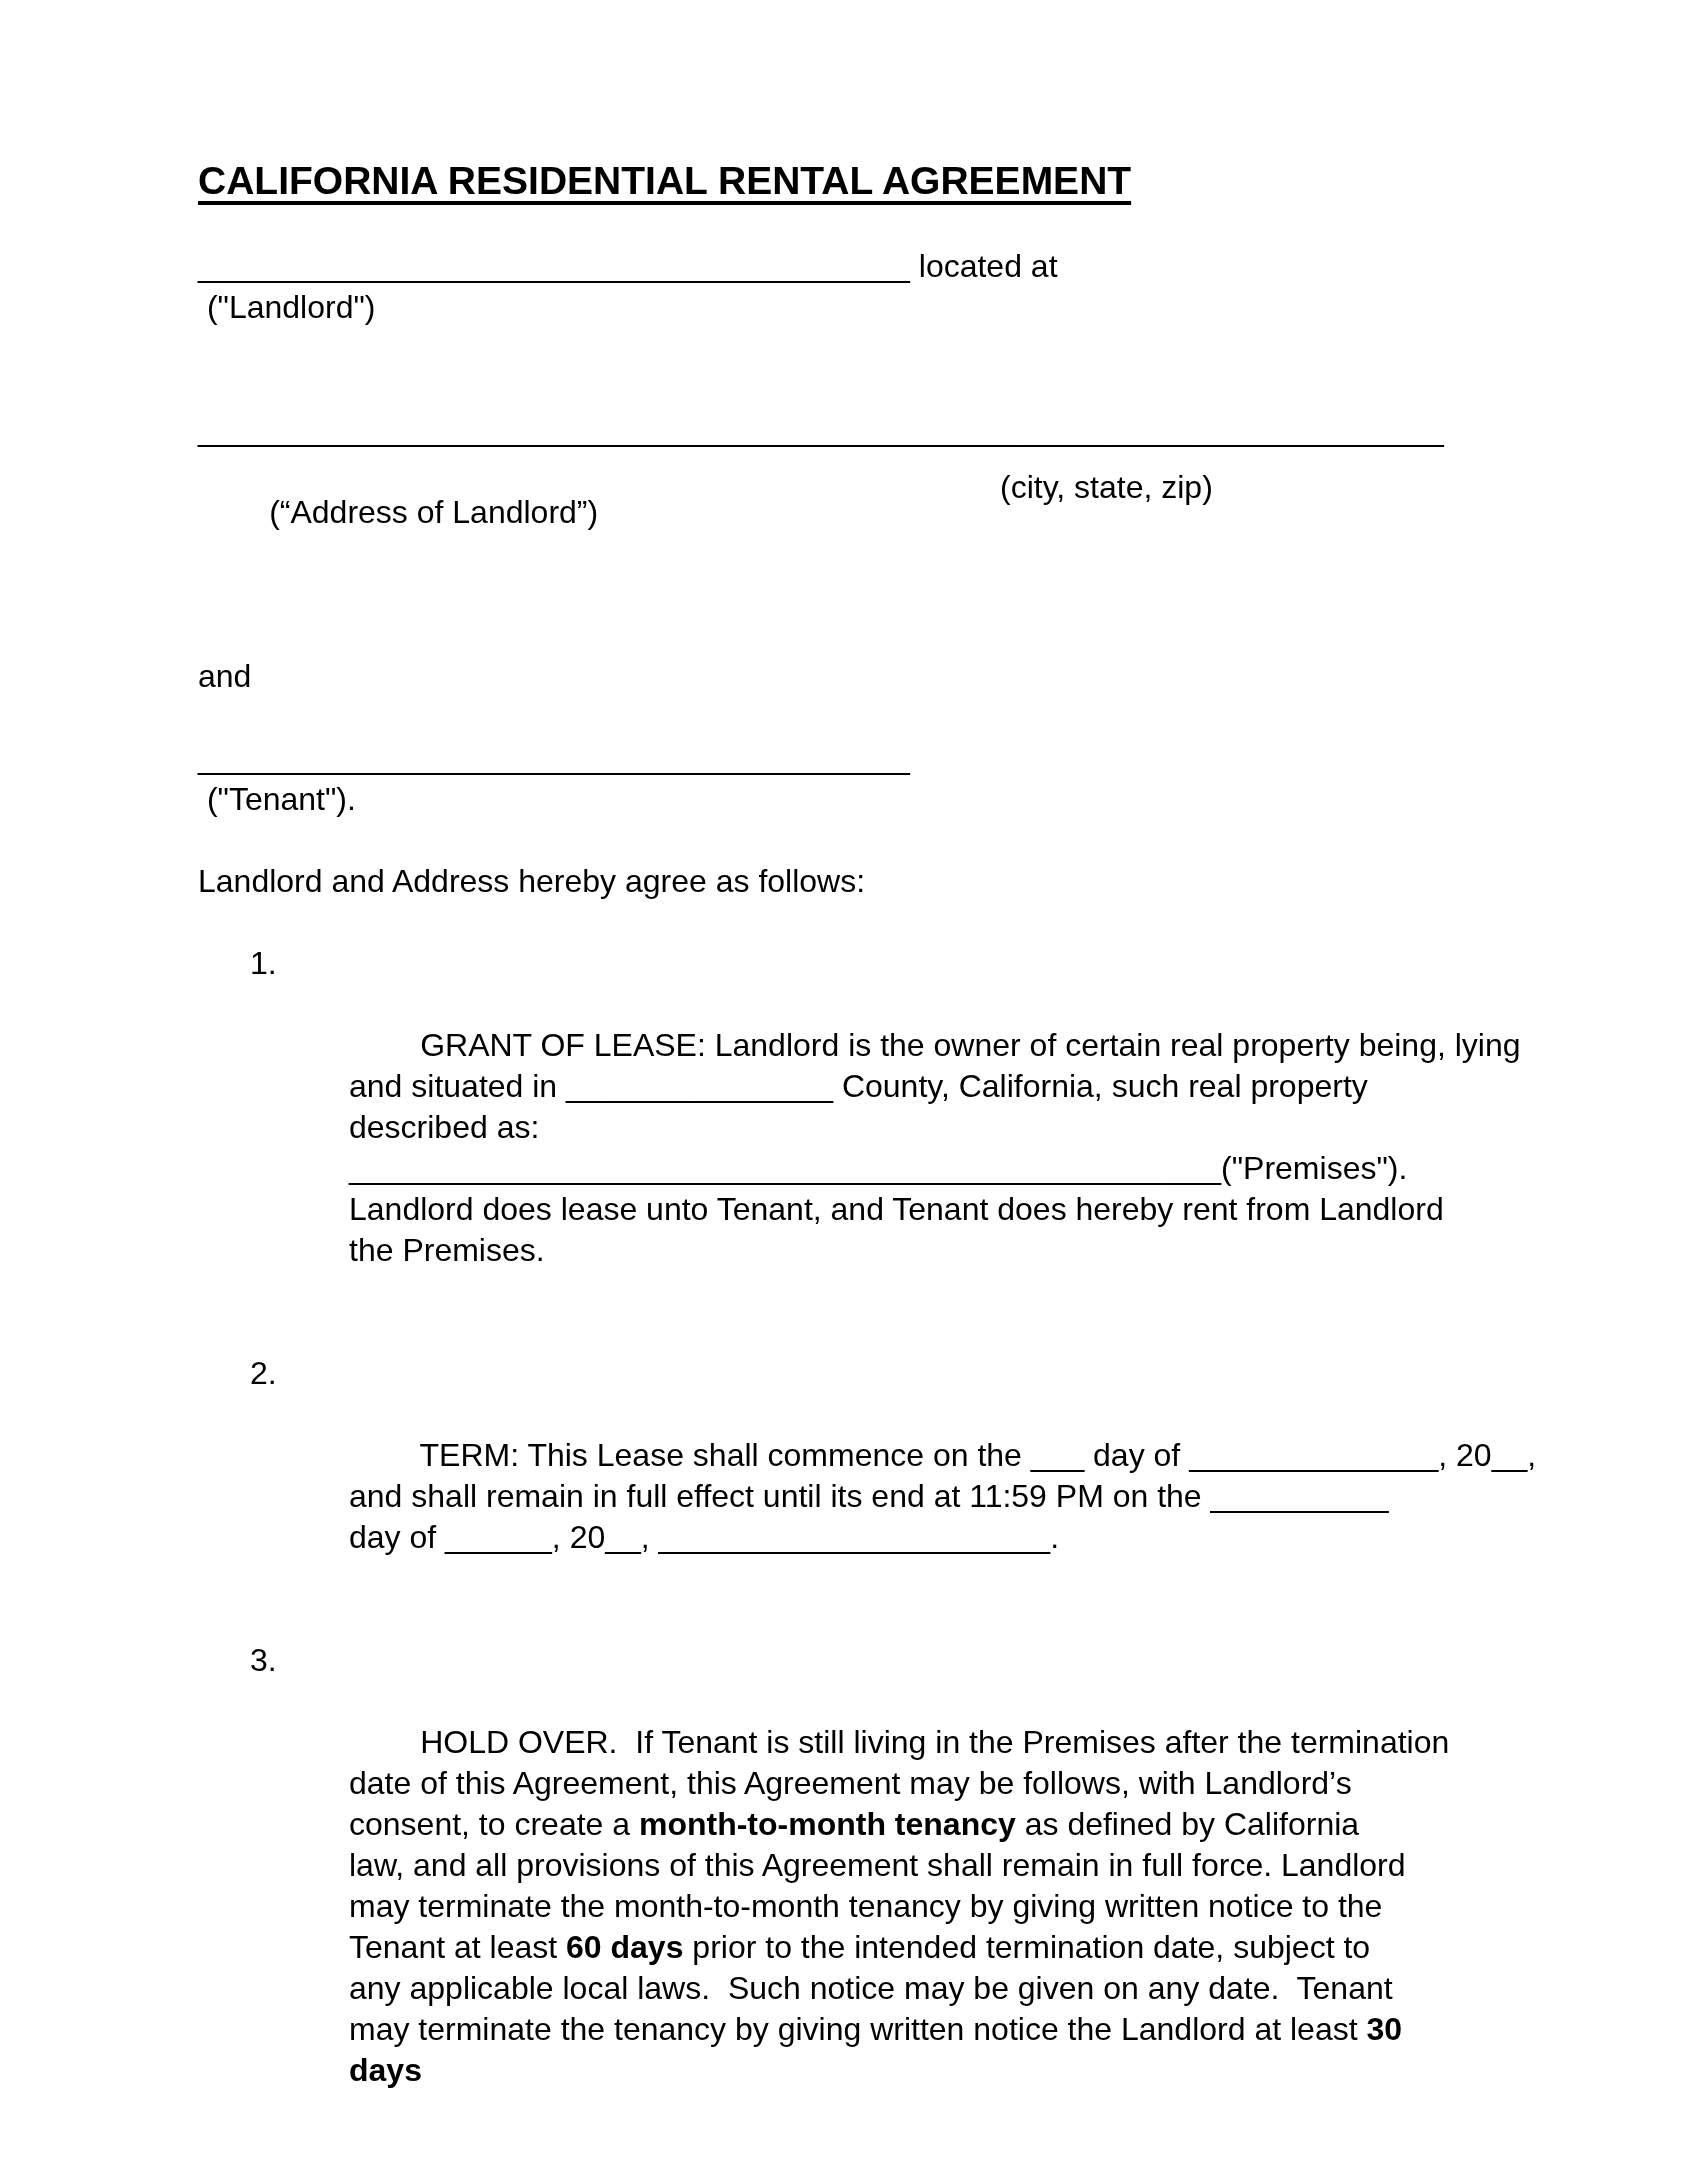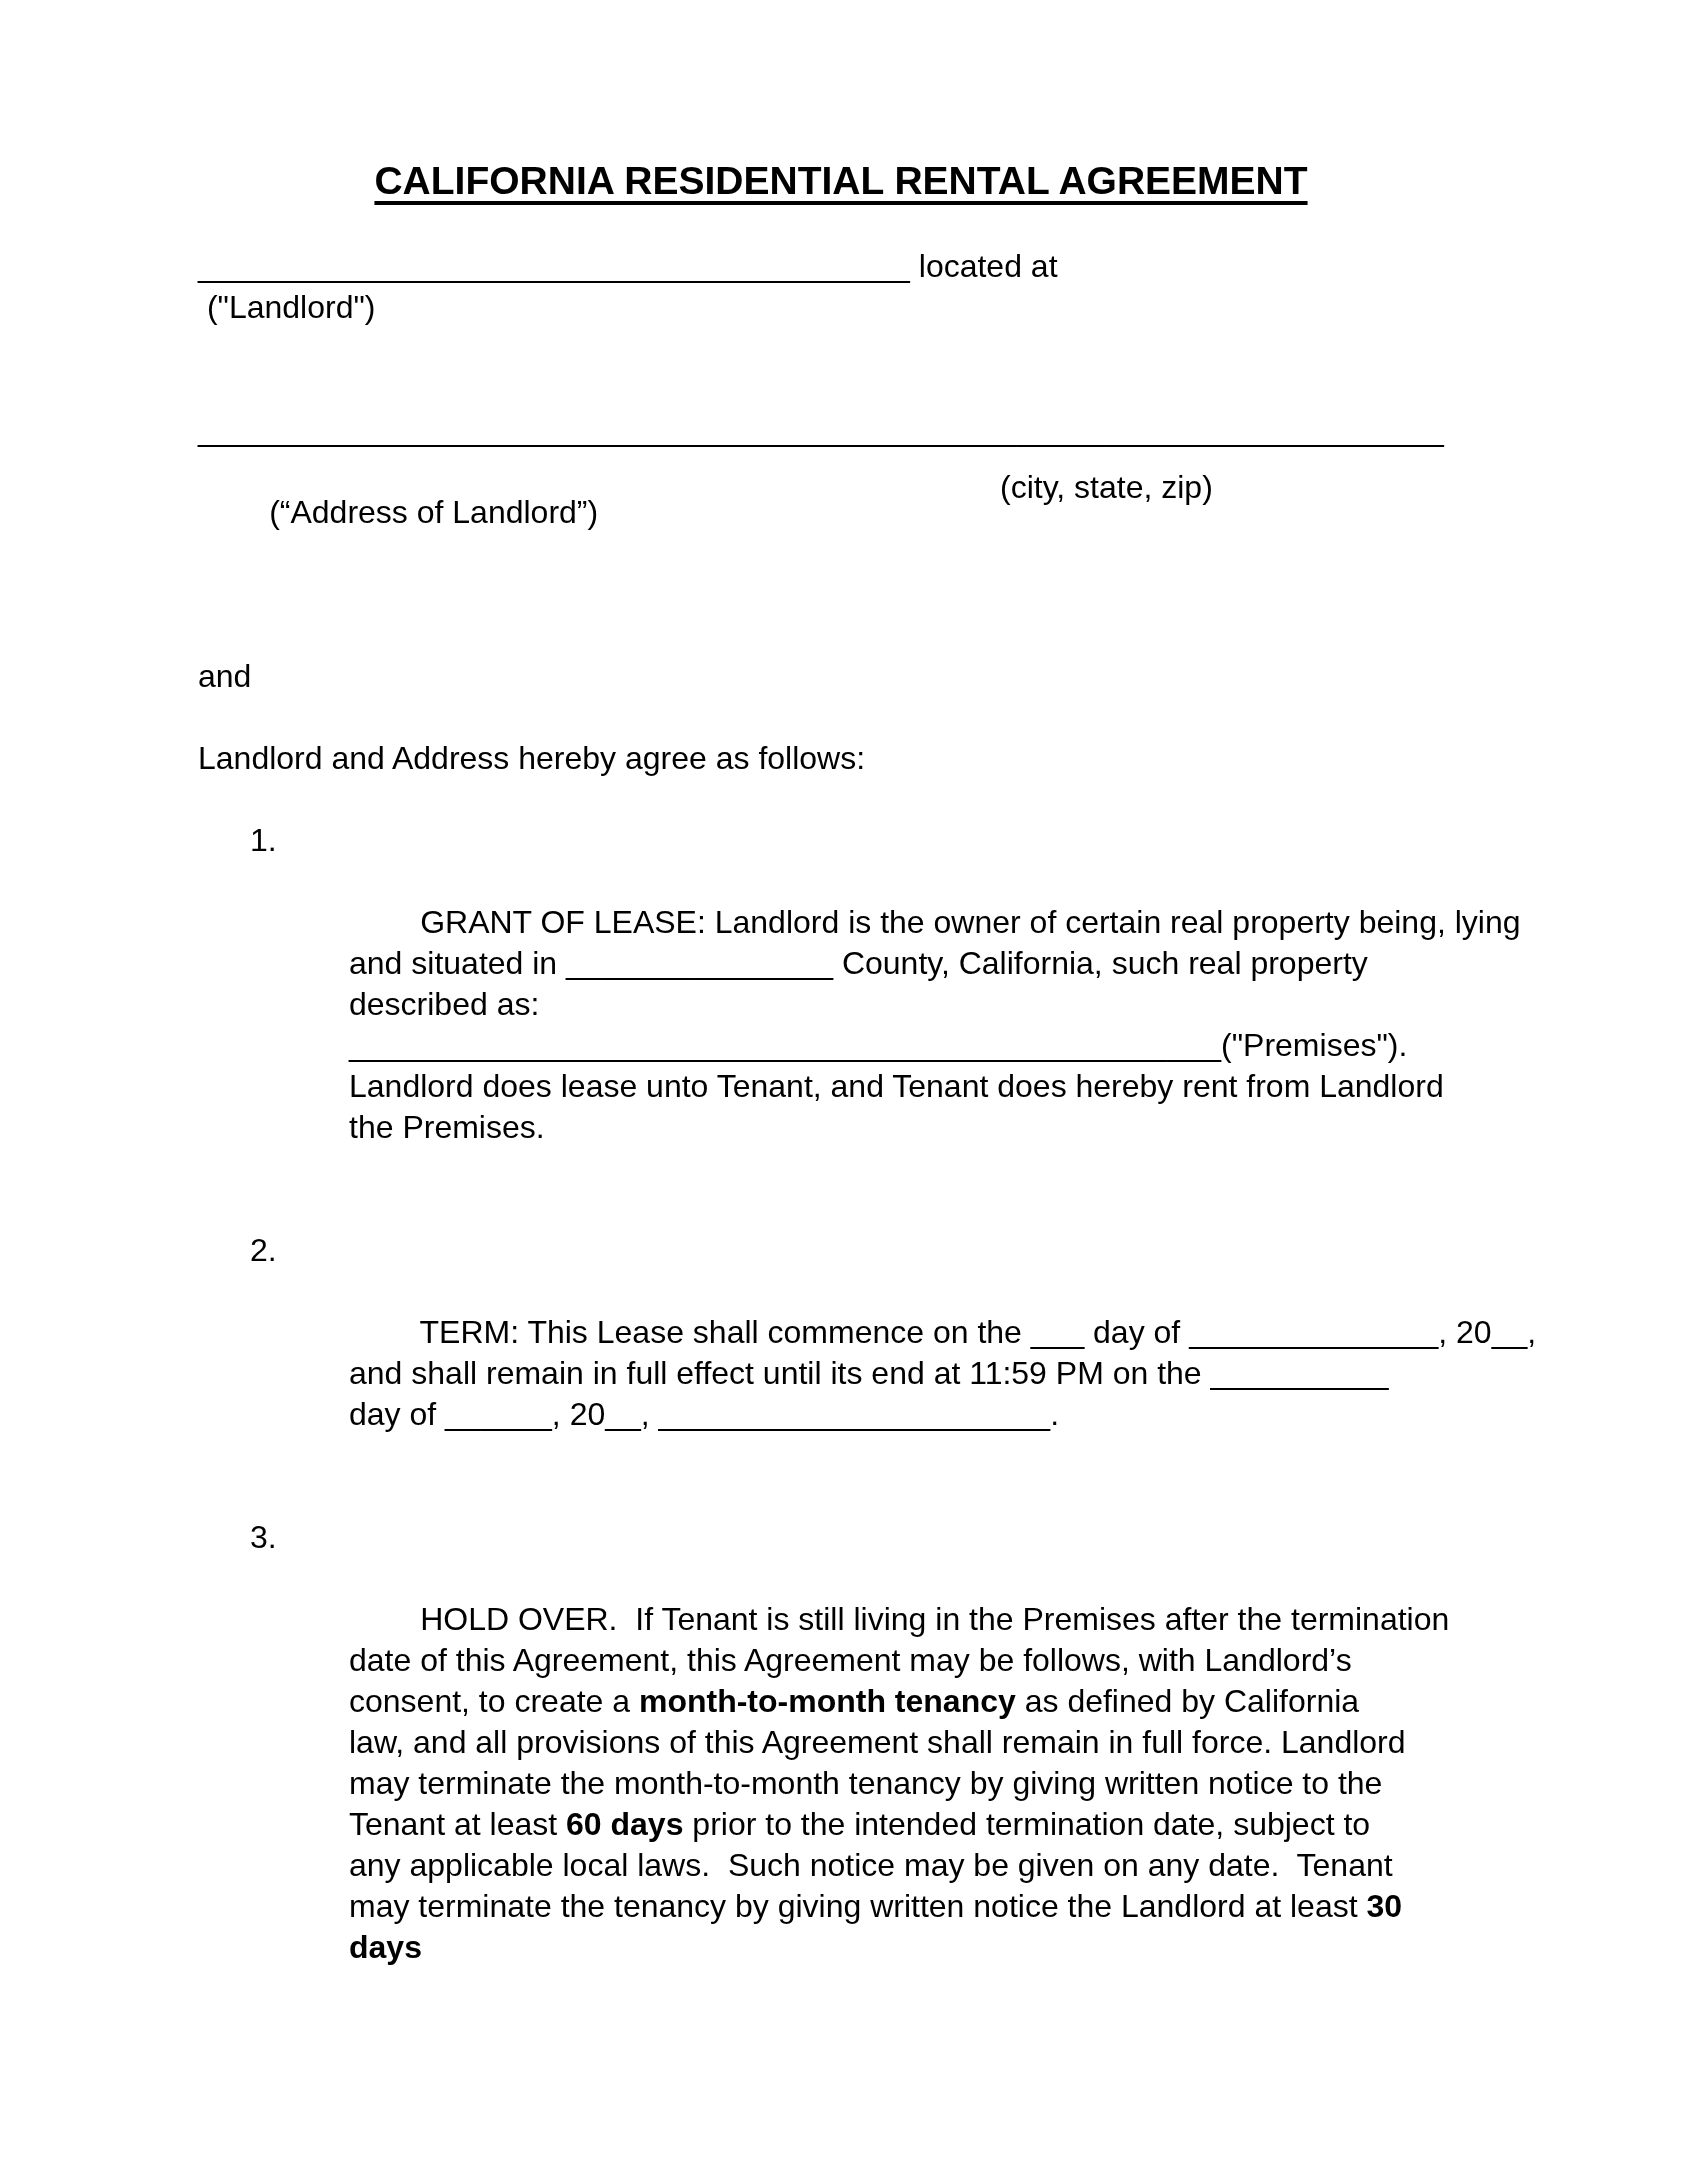--- a/index.html
+++ b/index.html
@@ -18,21 +18,21 @@
   .content {
     position: absolute;
     left: 198px;
     top: 157px;
     width: 1286px;
   }
   .doc-title {
     font-size: 39px;
     line-height: 48px;
     font-weight: 700;
-    text-align: center;
+    text-align: left;
     text-decoration: underline;
     text-decoration-thickness: 4.3px;
     text-underline-offset: 6.8px;
     margin-bottom: 41px;
     white-space: pre;
   }
   .para { white-space: pre; }
   .gap1 { margin-top: 41px; }
   .gap2 { margin-top: 82px; }
   .addr-labels { position: relative; white-space: pre; }
@@ -66,20 +66,22 @@
     <div class="gap2">
       <div class="para">______________________________________________________________________</div>
       <div class="addr-labels">
         <span>(“Address of Landlord”)</span>
         <span class="csz">(city, state, zip)</span>
       </div>
     </div>
 
     <p class="para gap1">and</p>
 
+    <p class="para gap1">________________________________________
+ ("Tenant").</p>
 
     <p class="para gap1">Landlord and Address hereby agree as follows:</p>
 
     <div class="list">
 
       <div class="item">
         <span class="num">1.</span>
         <span>GRANT OF LEASE: Landlord is the owner of certain real property being, lying
 and situated in _______________ County, California, such real property
 described as:

